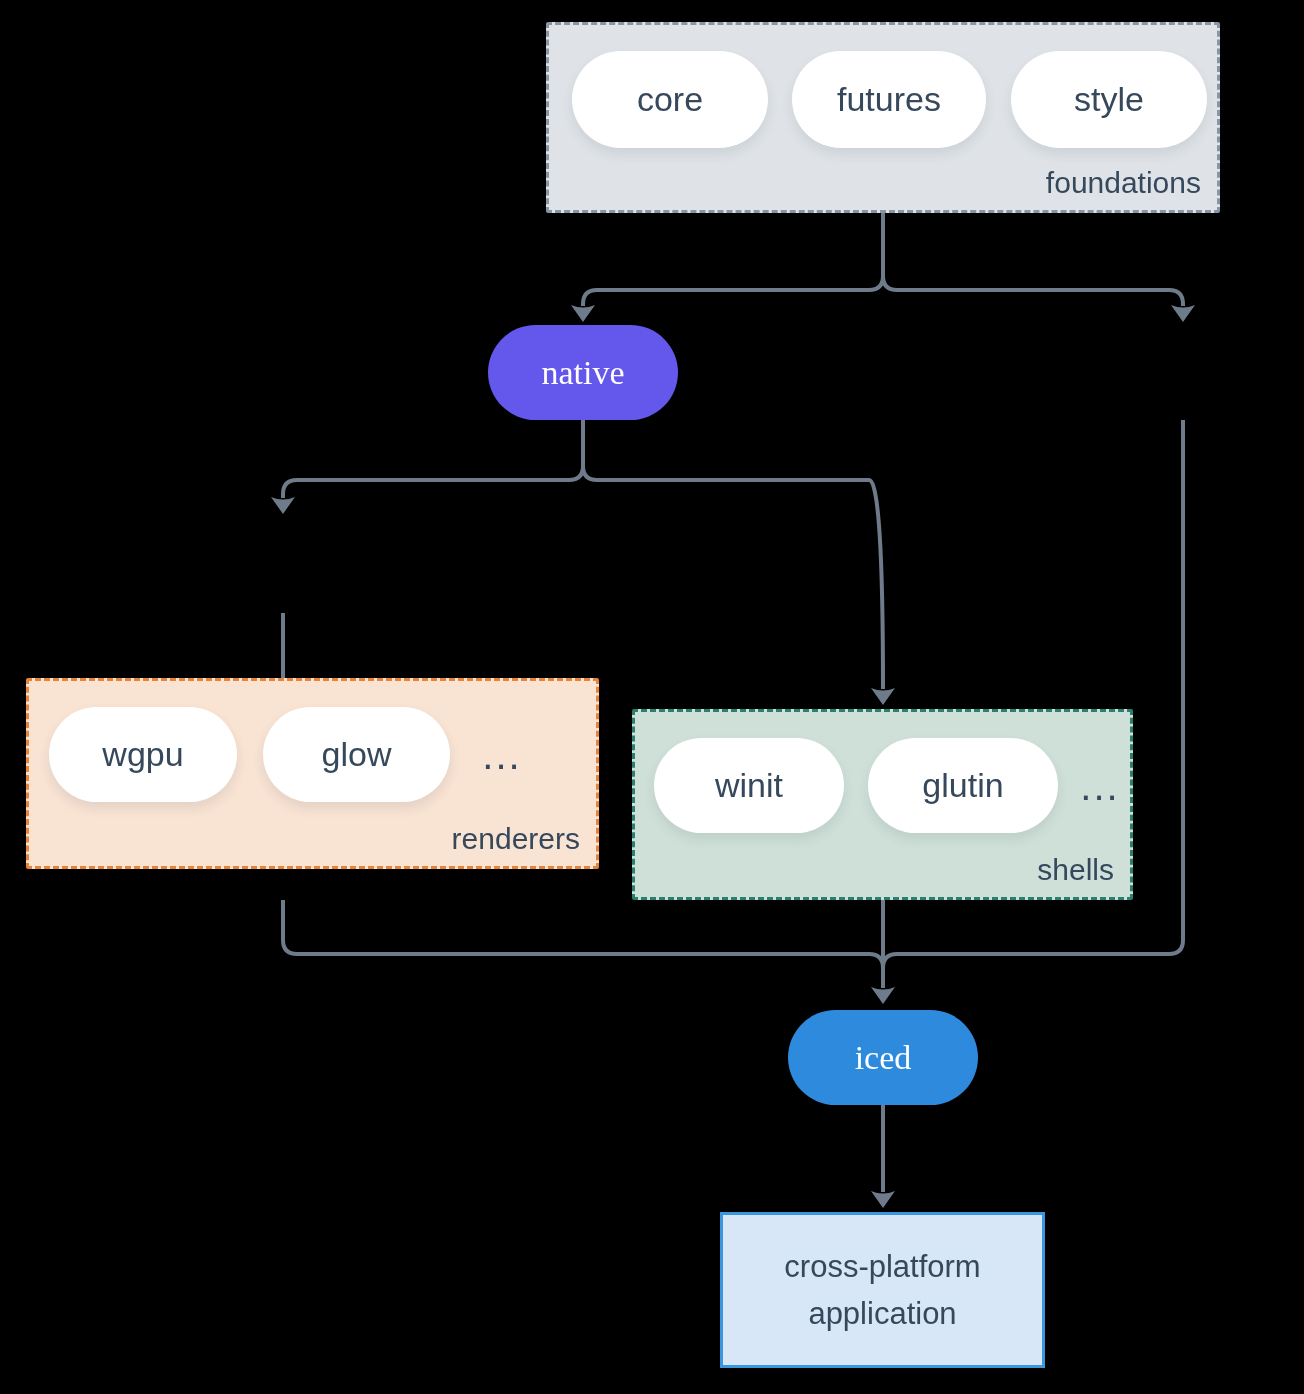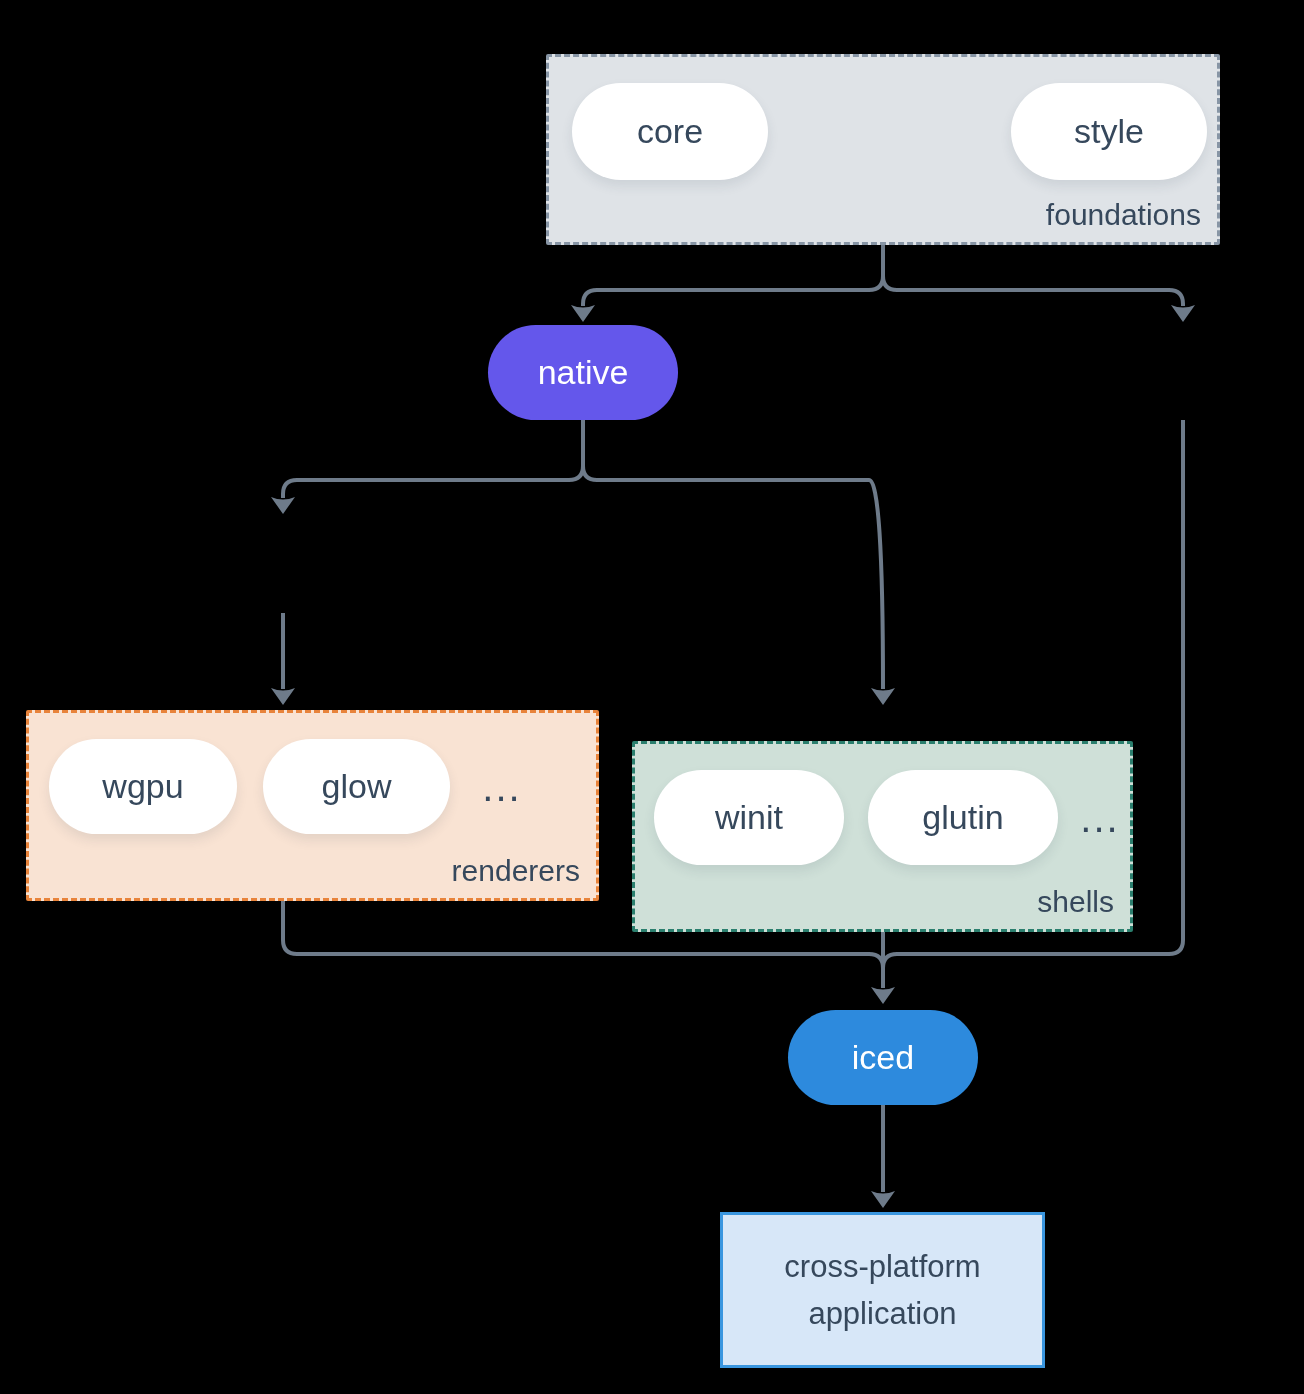--- a/index.html
+++ b/index.html
@@ -10,21 +10,20 @@
     font-family:"Liberation Sans","DejaVu Sans",sans-serif;
     overflow:hidden;
   }
   svg.connectors{position:absolute;left:0;top:0;z-index:1;}
   svg.connectors path.line{fill:none;stroke:var(--arrow);stroke-width:4;}
   svg.connectors path.head{fill:var(--arrow);stroke:none;}
 
   .group{
     position:absolute;z-index:2;box-sizing:border-box;
     border-radius:2px;
-    margin-top:32px;
   }
   .group .label{
     position:absolute;right:16px;bottom:10px;
     font-size:30px;color:var(--text-dark);
   }
   .group-foundations{
     left:546px;top:22px;width:674px;height:191px;
     background:var(--foundations-bg);
     border:3px dashed var(--foundations-border);
   }
@@ -47,21 +46,21 @@
   }
   .ellipsis{
     position:absolute;top:26px;height:97px;width:62px;
     display:flex;align-items:center;justify-content:center;
     font-size:40px;letter-spacing:2px;color:var(--text-dark);
   }
   .node{
     position:absolute;z-index:2;width:190px;height:95px;
     border-radius:48px;
     display:flex;align-items:center;justify-content:center;
-    font-size:34px;color:#fff;
+    font-size:34px;color:#fff;font-family:Liberation Serif, serif;
   }
   .node-native{left:488px;top:325px;background:var(--purple);}
   .node-web{left:1088px;top:325px;background:var(--purple);}
   .node-graphics{left:188px;top:518px;background:var(--orange);}
   .node-iced{left:788px;top:1010px;background:var(--blue);}
   .app-box{
     position:absolute;z-index:2;box-sizing:border-box;
     left:720px;top:1212px;width:325px;height:156px;
     background:var(--app-bg);
     border:3px solid var(--app-border);
@@ -95,20 +94,21 @@
     <path class="head" transform="translate(1183,305)" d="M-12,0 Q0,5 12,0 L0,17 Z"></path>
     <path class="head" transform="translate(283,497)" d="M-12,0 Q0,5 12,0 L0,17 Z"></path>
     <path class="head" transform="translate(283,688)" d="M-12,0 Q0,5 12,0 L0,17 Z"></path>
     <path class="head" transform="translate(883,688)" d="M-12,0 Q0,5 12,0 L0,17 Z"></path>
     <path class="head" transform="translate(883,987)" d="M-12,0 Q0,5 12,0 L0,17 Z"></path>
     <path class="head" transform="translate(883,1191)" d="M-12,0 Q0,5 12,0 L0,17 Z"></path>
   </svg>
 
   <div class="group group-foundations">
     <div class="white-pill" style="left:23px;width:196px;">core</div>
+    <div class="white-pill" style="left:243px;width:194px;">futures</div>
     <div class="white-pill" style="left:462px;width:196px;">style</div>
     <div class="label">foundations</div>
   </div>
 
   <div class="node node-native">native</div>
 
 
   <div class="group group-renderers">
     <div class="white-pill" style="left:20px;width:188px;height:95px;">wgpu</div>
     <div class="white-pill" style="left:234px;width:187px;height:95px;">glow</div>

